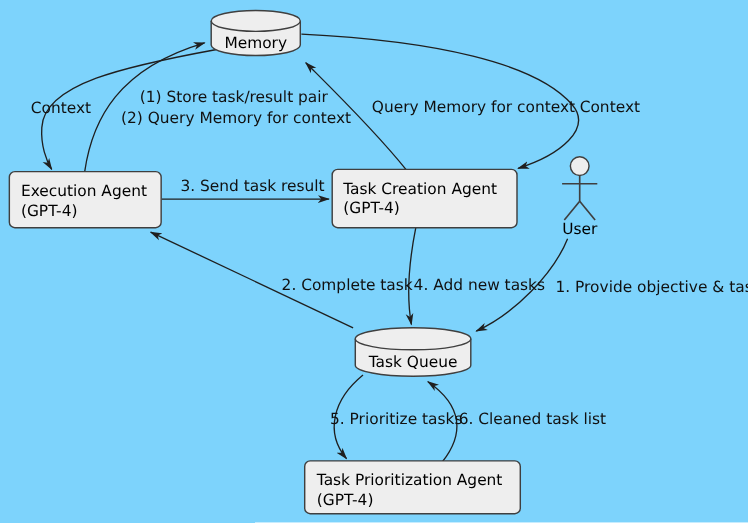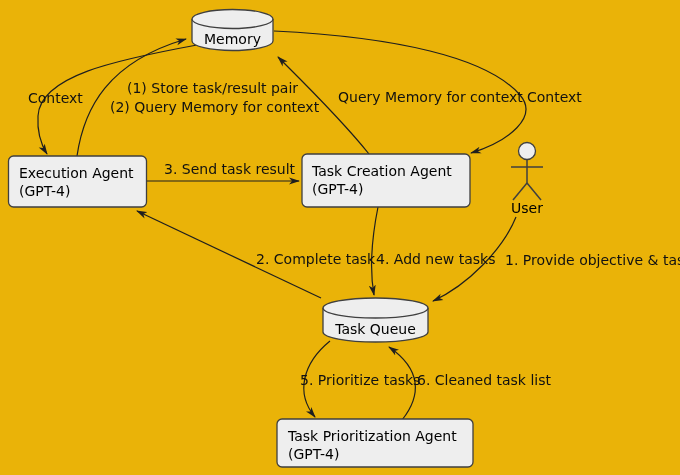--- a/index.html
+++ b/index.html
@@ -4,21 +4,21 @@
 <style>
   html, body {
     margin: 0;
     padding: 0;
     background: #ffffff;
   }
   .canvas {
     position: relative;
     width: 680px;
     height: 475px;
-    background: #eab308;
+    background: #7dd3fc;
     font-family: "DejaVu Sans", sans-serif;
     overflow: hidden;
   }
   svg { display: block; }
   .edge {
     fill: none;
     stroke: #1f1f1f;
     stroke-width: 1.2;
   }
   .node-shape {

